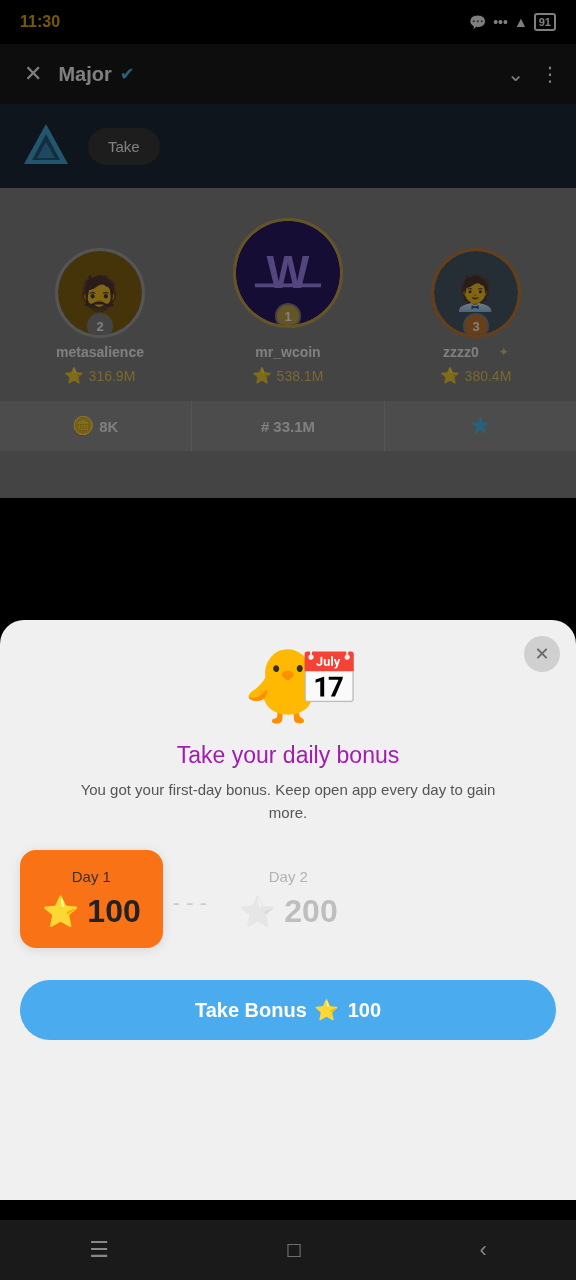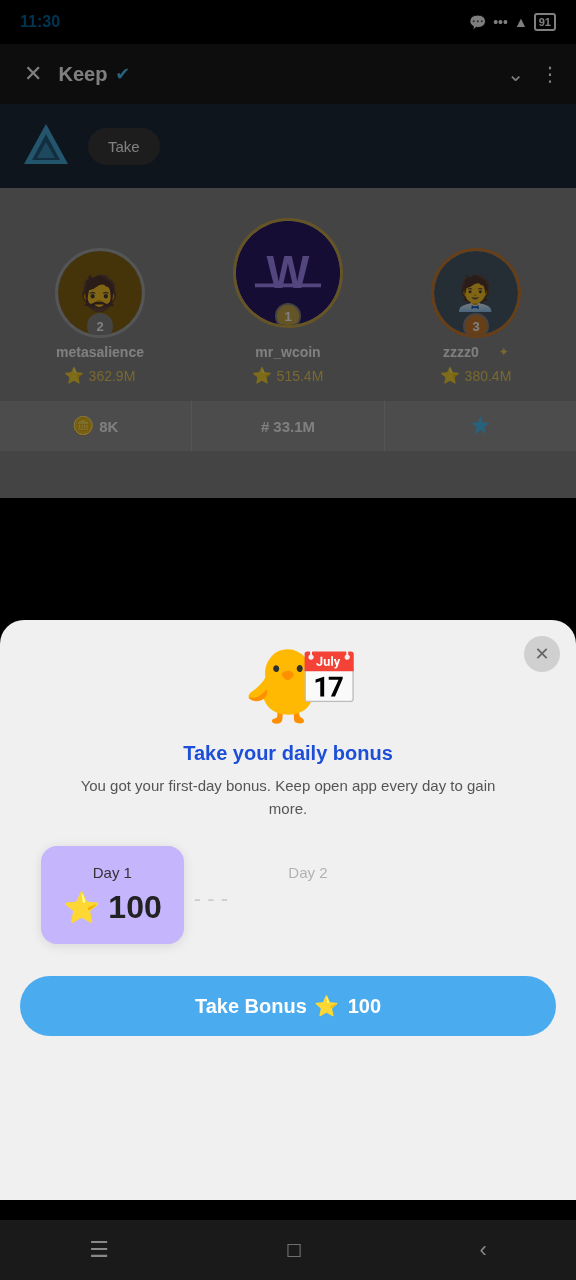--- a/index.html
+++ b/index.html
@@ -16,21 +16,21 @@
     
     .status-bar {
       background: #000;
       display: flex;
       justify-content: space-between;
       align-items: center;
       padding: 8px 20px;
       height: 44px;
     }
     .status-time {
-      color: #0369a1;
+      color: #eab308;
       font-size: 16px;
       font-weight: 600;
     }
     .status-icons {
       display: flex;
       align-items: center;
       gap: 6px;
       color: #fff;
       font-size: 14px;
     }
@@ -297,23 +297,23 @@
     .duck-emoji { font-size: 72px; line-height: 1; }
     .calendar-emoji {
       font-size: 50px;
       position: absolute;
       top: 30px;
       left: 50%;
       margin-left: 10px;
     }
     .modal-title {
       text-align: center;
-      font-size: 20px;
-      font-weight: 700;
-      color: #1d4ed8;
+      font-size: 23px;
+      font-weight: 400;
+      color: #a21caf;
       padding: 10px 20px 0;
     }
     .modal-subtitle {
       text-align: center;
       font-size: 15px;
       color: #555;
       padding: 10px 60px;
       line-height: 1.5;
     }
     .days-row {
@@ -328,23 +328,22 @@
       background: #fff;
       border-radius: 16px;
       padding: 18px 22px;
       display: flex;
       flex-direction: column;
       align-items: center;
       gap: 8px;
       min-width: 140px;
     }
     .day-card.active {
-      background: #c4b5fd;
+      background: #f97316;
       box-shadow: 0 2px 12px rgba(0,0,0,0.1);
-      margin-left: 21px;
     }
     .day-card.inactive {
       background: transparent;
       opacity: 0.7;
     }
     .day-label {
       font-size: 15px;
       font-weight: 500;
       color: #333;
     }
@@ -414,21 +413,21 @@
     <span>💬</span>
     <span>•••</span>
     <span>▲</span>
     <span class="battery-icon">91</span>
   </div>
 </div>
 
 <div class="top-bar">
   <span class="top-bar-close">✕</span>
   <div class="top-bar-title">
-    <span class="top-bar-title-text">Keep</span>
+    <span class="top-bar-title-text">Major</span>
     <span class="verified-badge">✔</span>
   </div>
   <div class="top-bar-actions">
     <span>⌄</span>
     <span>⋮</span>
   </div>
 </div>
 
 <div class="banner">
 
@@ -444,39 +443,39 @@
   <div class="podium-row">
 
     <div class="podium-item">
       <div class="podium-avatar second">
         <div class="avatar-circle second-bg">🧔</div>
         <div class="rank-badge silver">2</div>
       </div>
       <span class="podium-name">metasalience</span>
       <div class="podium-score">
         <span class="star-icon">⭐</span>
-        <span>362.9M</span>
+        <span>316.9M</span>
       </div>
     </div>
 
     <div class="podium-item">
       <div class="podium-avatar first">
         <div class="avatar-circle first-bg" style="font-size:52px; color:#d4b8ff;">
           <svg viewBox="0 0 110 110" width="110" height="110">
             <circle cx="55" cy="55" r="55" fill="#2d1b69"></circle>
             <text x="50%" y="60%" text-anchor="middle" font-size="48" font-weight="700" fill="#a78bfa" dy=".1em">W</text>
             <line x1="20" y1="68" x2="90" y2="68" stroke="#a78bfa" stroke-width="4"></line>
           </svg>
         </div>
         <div class="rank-badge gold">1</div>
       </div>
       <span class="podium-name">mr_wcoin</span>
       <div class="podium-score">
         <span class="star-icon">⭐</span>
-        <span>515.4M</span>
+        <span>538.1M</span>
       </div>
     </div>
 
     <div class="podium-item">
       <div class="podium-avatar third">
         <div class="avatar-circle third-bg">🧑‍💼</div>
         <div class="rank-badge bronze">3</div>
       </div>
       <div style="display:flex;align-items:center;gap:20px;">
         <span class="podium-name">zzzz0</span>
@@ -524,20 +523,24 @@
       <div class="day-amount">
         <span class="day-star-active">⭐</span>
         <span>100</span>
       </div>
     </div>
 
     <div class="day-divider">- - -</div>
 
     <div class="day-card inactive">
       <span class="day-label">Day 2</span>
+      <div class="day-amount">
+        <span class="day-star-inactive">⭐</span>
+        <span>200</span>
+      </div>
     </div>
   </div>
 
   <button class="take-bonus-btn">
     <span>Take Bonus</span>
     <span>⭐</span>
     <span>100</span>
   </button>
 </div>
 

